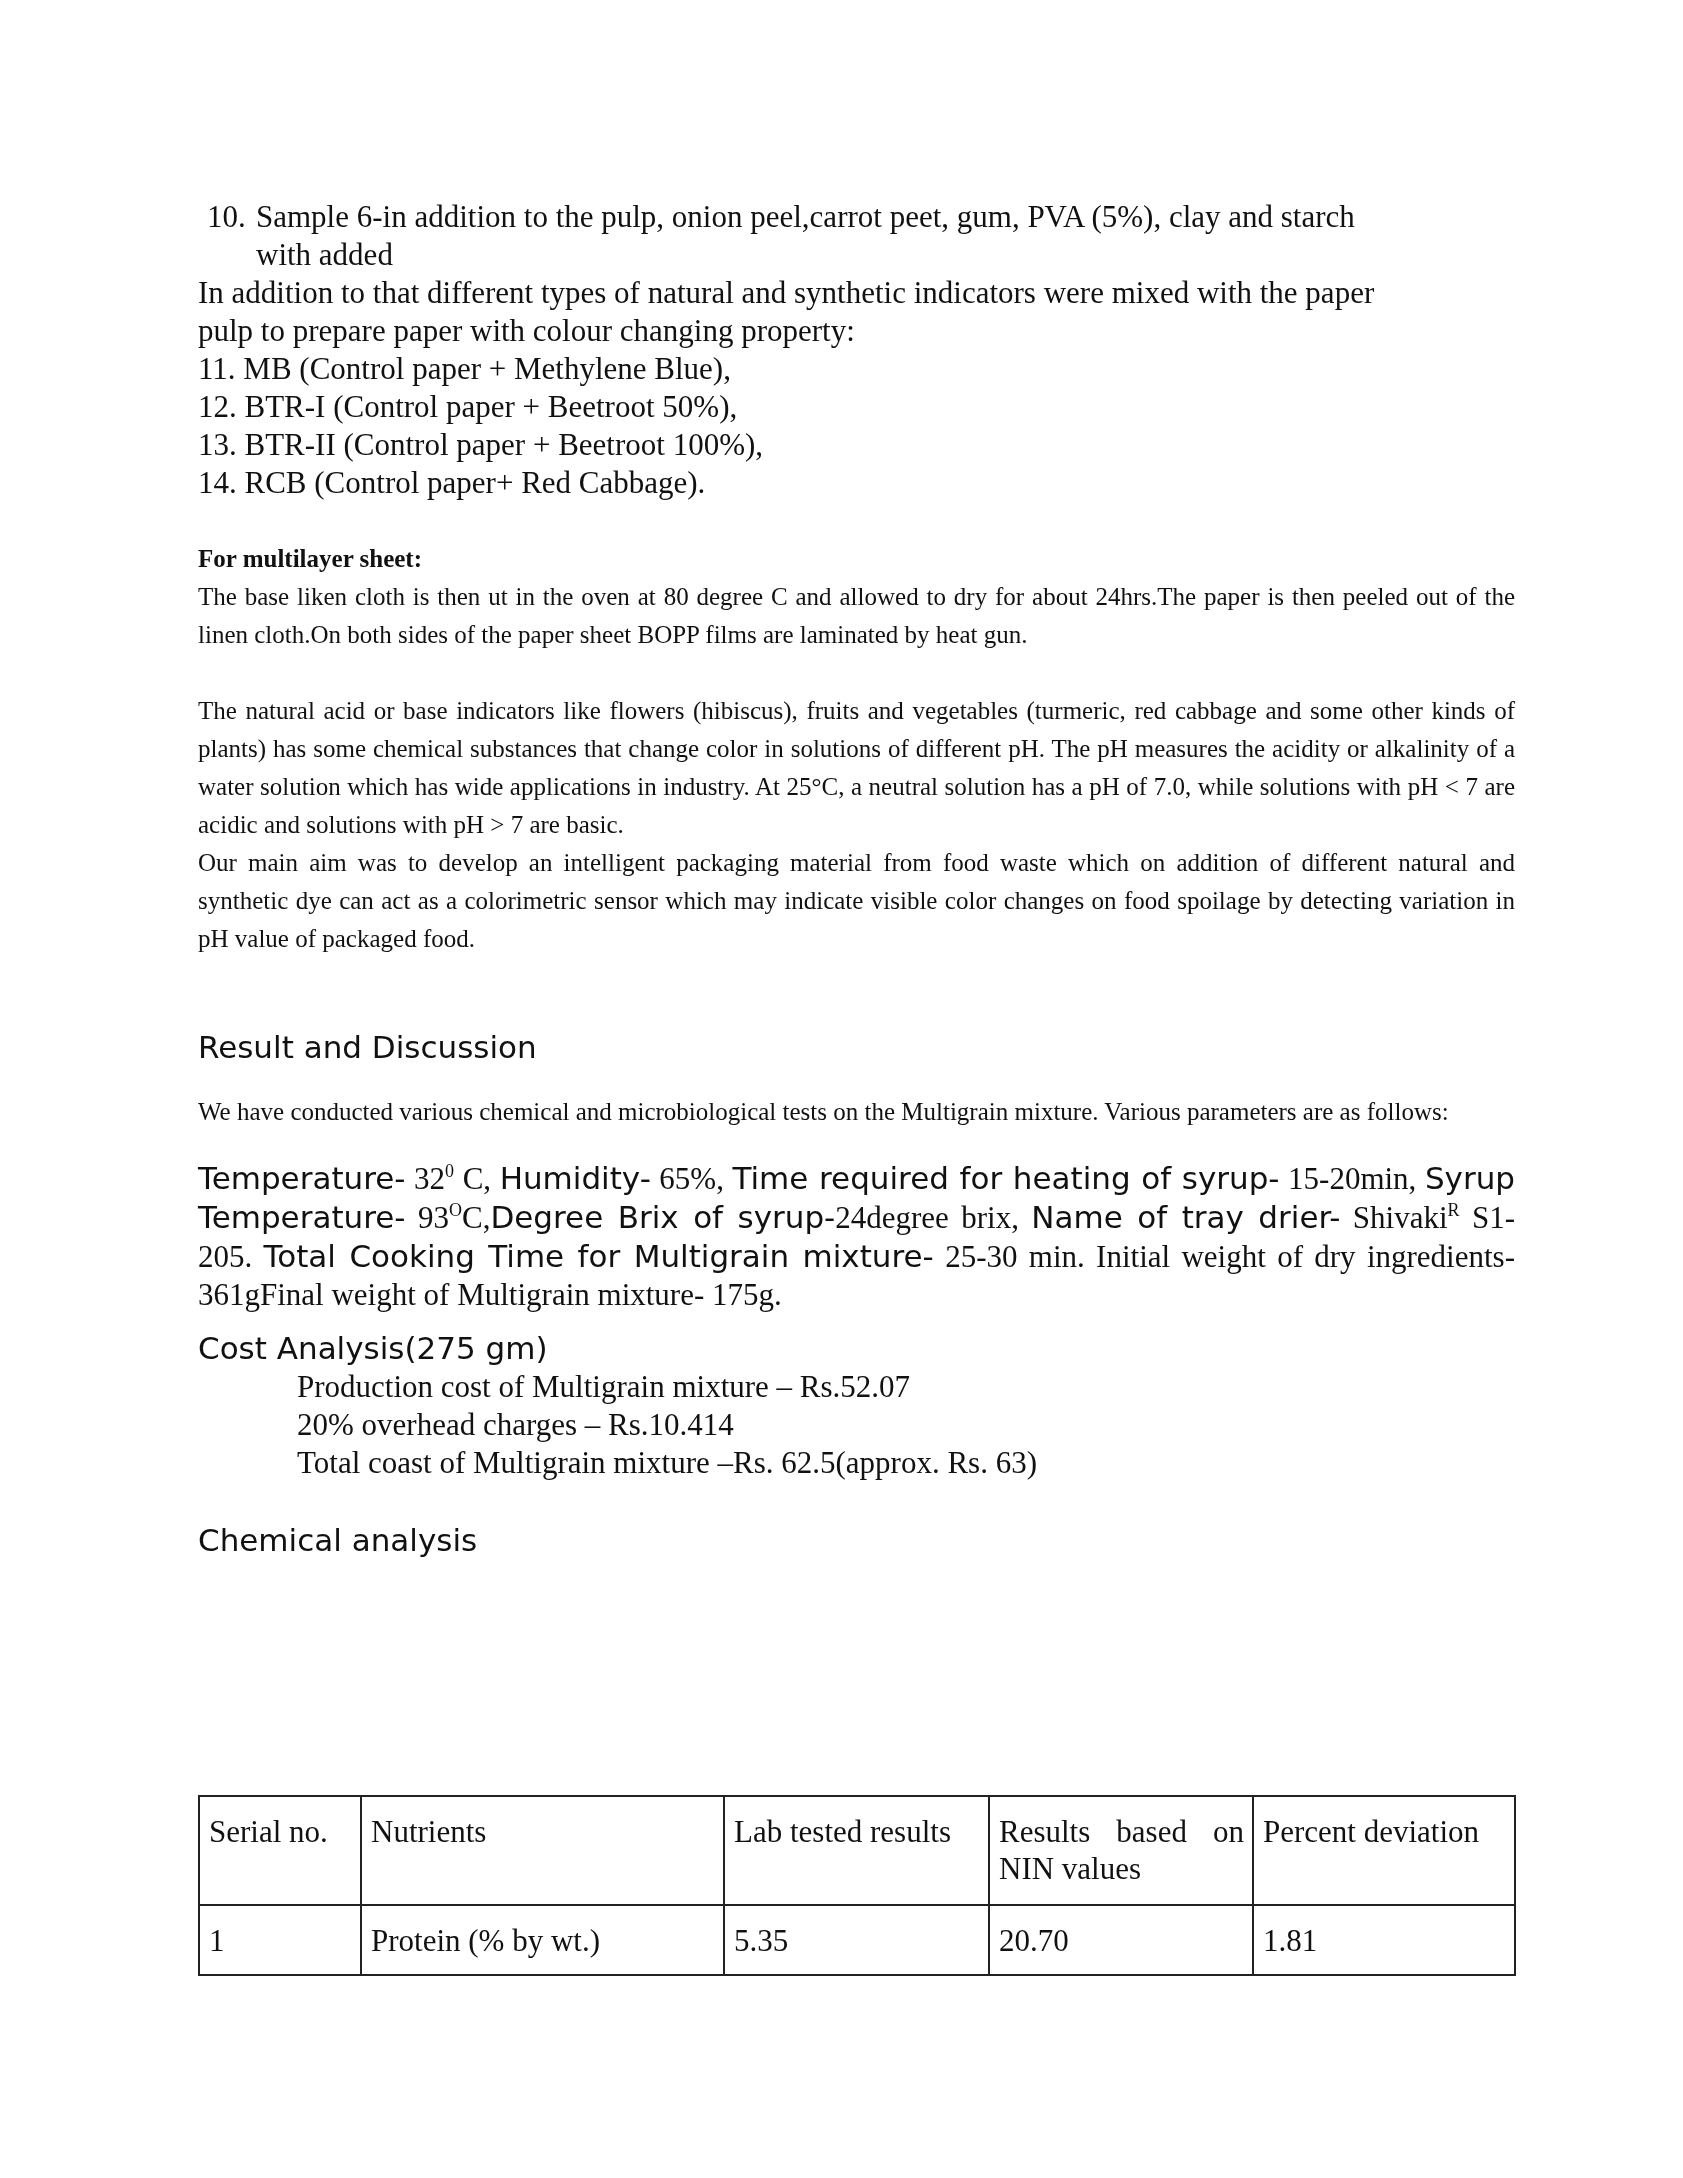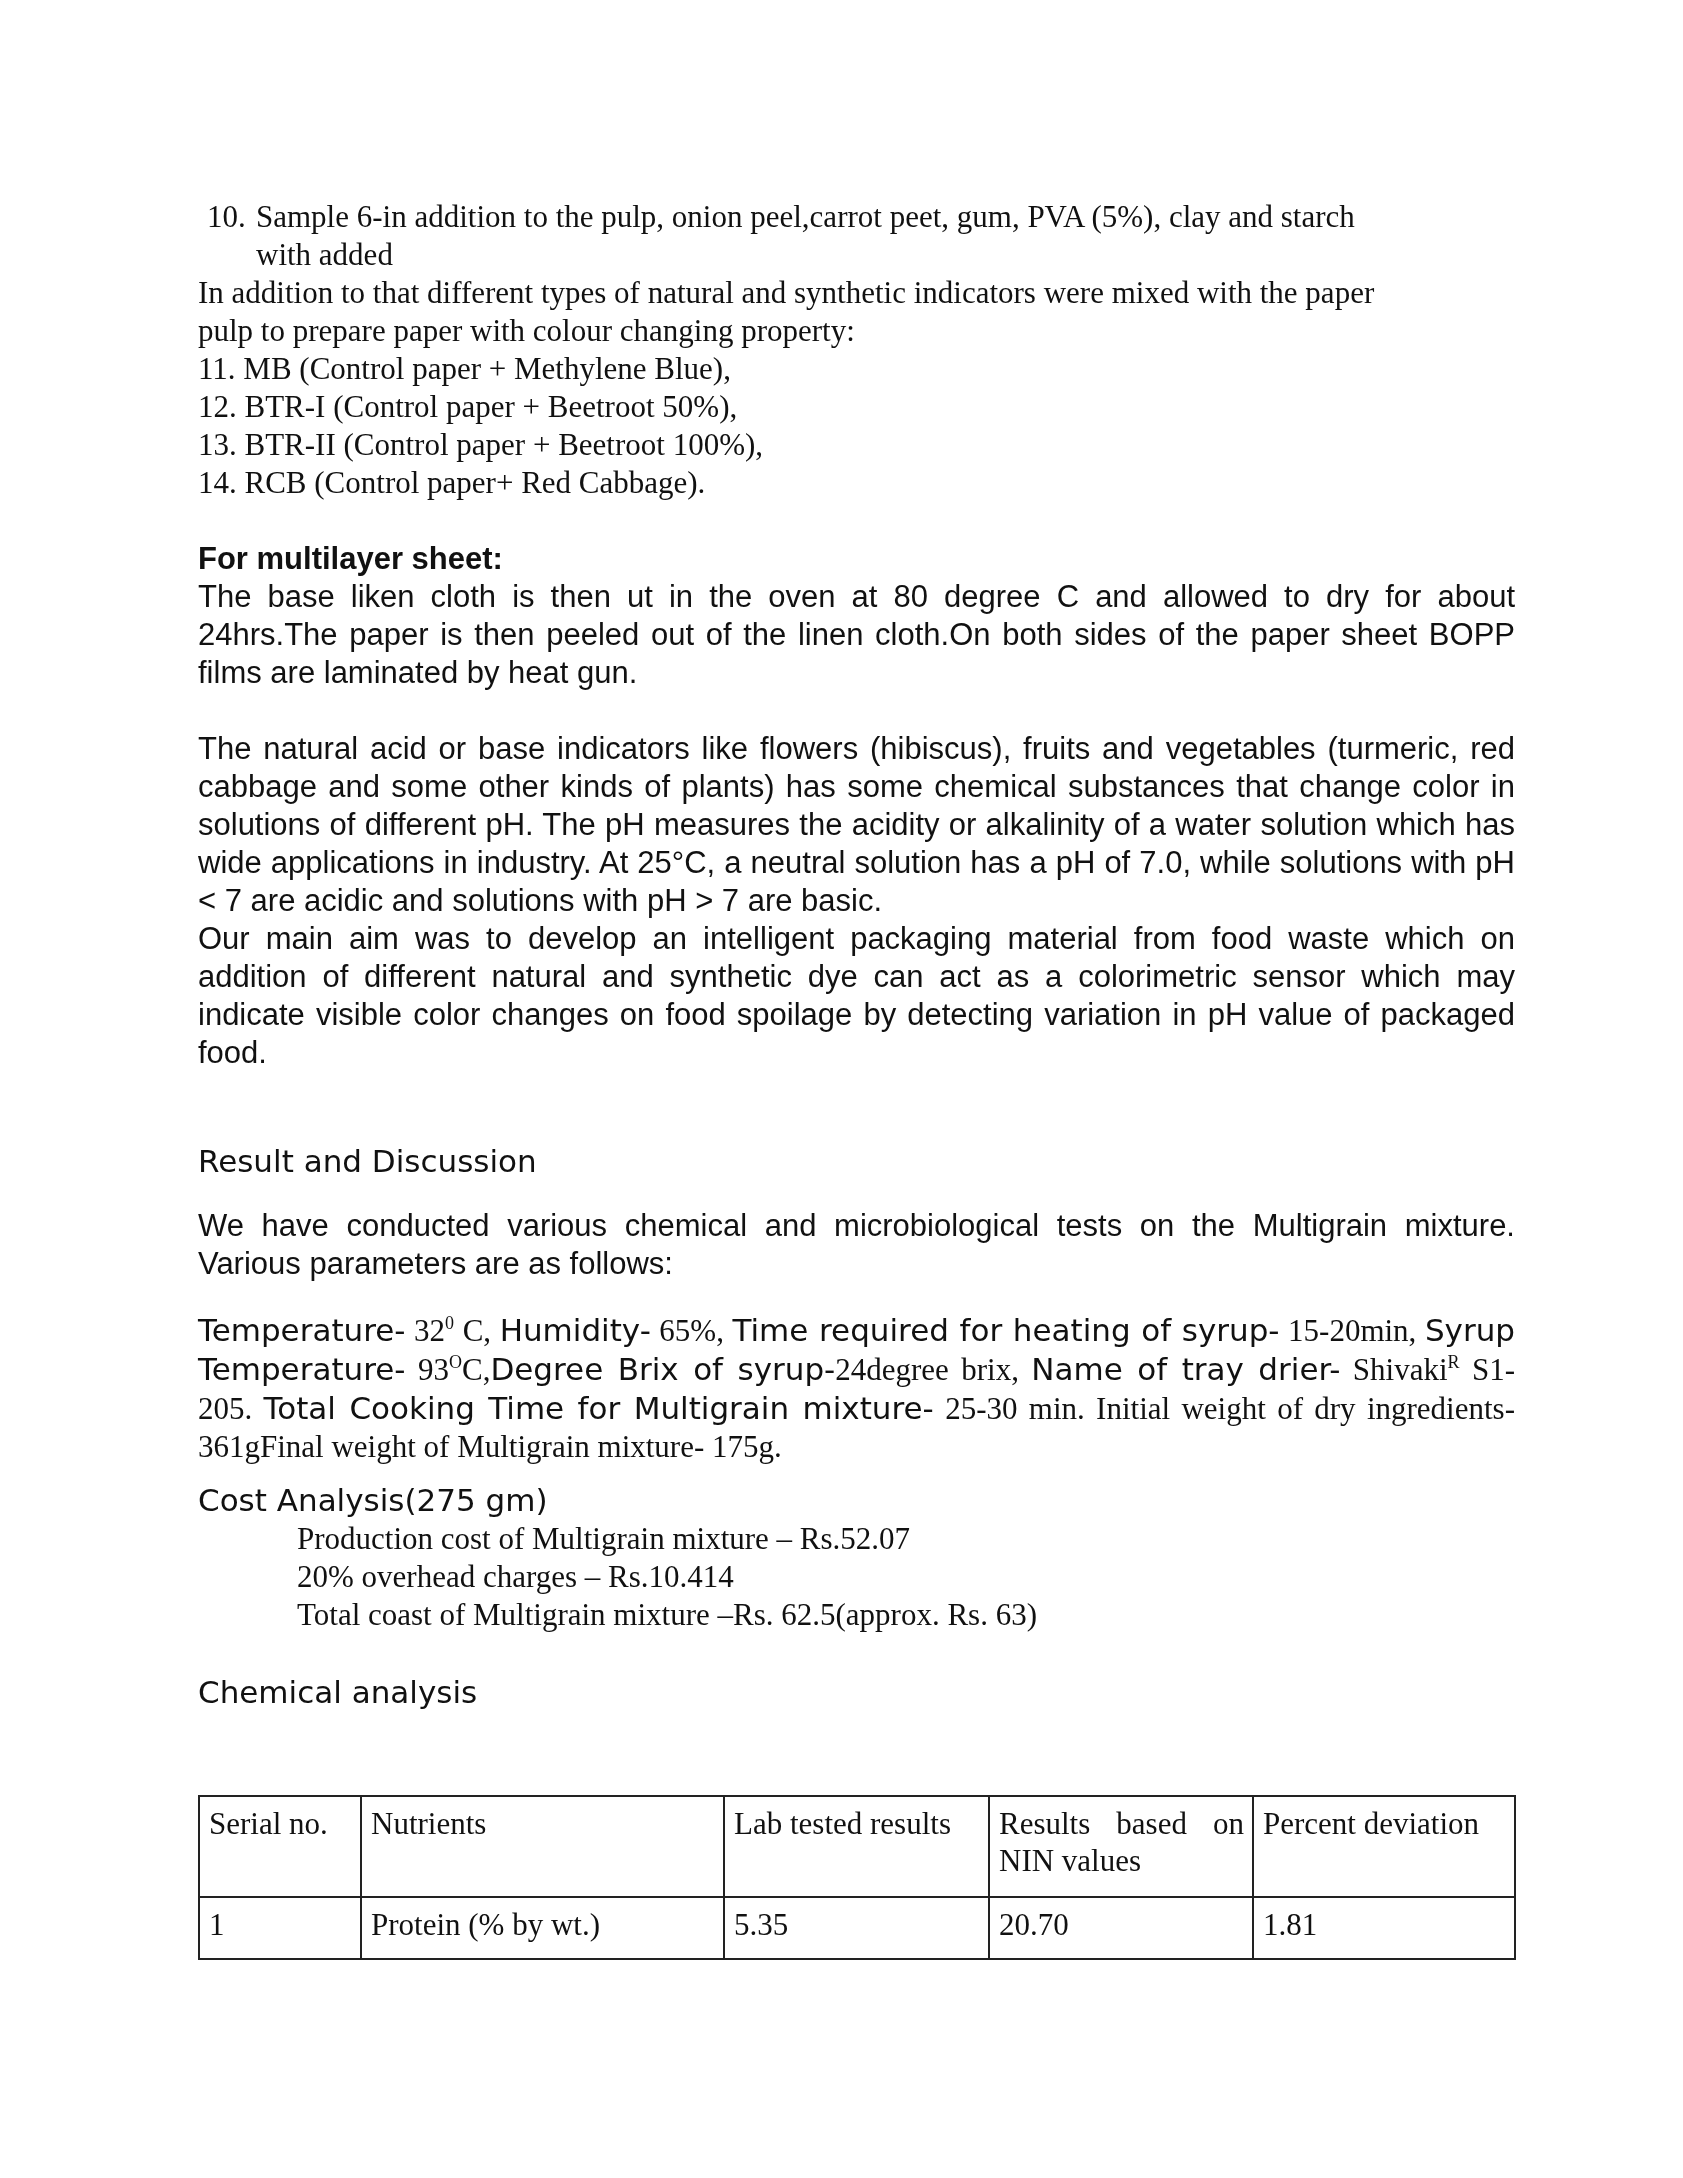--- a/index.html
+++ b/index.html
@@ -1,30 +1,30 @@
 <!DOCTYPE html>
 <html><head>
 <meta charset="utf-8">
 <style>
   html, body { margin: 0; padding: 0; background: #ffffff; }
   body { width: 1683px; height: 2178px; position: relative; overflow: hidden; color: #111; }
   .page { position: absolute; left: 198px; top: 198px; width: 1317px; }
   .line { font-family: "Liberation Serif", serif; font-size: 31px; line-height: 38px; white-space: nowrap; }
   .num-item { position: relative; padding-left: 51px; font-family: "Liberation Serif", serif; font-size: 31px; line-height: 38px; }
   .num-item .n { position: absolute; left: 2px; top: 0; }
-  .para { font-family: Liberation Sans, sans-serif; font-size: 31px; line-height: 38px; text-align: justify; }
+  .para { font-family: Liberation Serif, serif; font-size: 25px; line-height: 38px; text-align: justify; }
   .bold { font-weight: bold; }
   .gap { height: 38px; }
   .h-sans { font-family: "DejaVu Sans", sans-serif; font-size: 31px; line-height: 40px; }
   .mix { font-family: "Liberation Serif", serif; font-size: 31px; line-height: 38px; text-align: justify; margin-top: 12px; }
   .mix .s { font-family: "DejaVu Sans", sans-serif; font-size: 31px; }
   sup { font-size: 18px; vertical-align: 12px; line-height: 0; }
   .indent { padding-left: 99px; }
   table.chem { position: absolute; left: 198px; top: 1795px; border-collapse: collapse; width: 1318px; font-family: "Liberation Serif", serif; font-size: 31px; }
-  table.chem td { border: 2px solid #222; vertical-align: top; padding: 8px 8px 6px 9px; line-height: 37px; }
+  table.chem td { border: 2px solid #222; vertical-align: top; padding: 16px 8px 6px 9px; line-height: 37px; }
   table.chem tr.hdr td { height: 85px; }
   table.chem tr.body td { height: 46px; }
   .justify-cell { text-align: justify; text-align-last: left; border-radius: 27px; }
 </style>
 </head>
 <body>
 
 <div class="page">
 
   <div class="num-item" style="padding-left:51px; margin-left:7px;">

